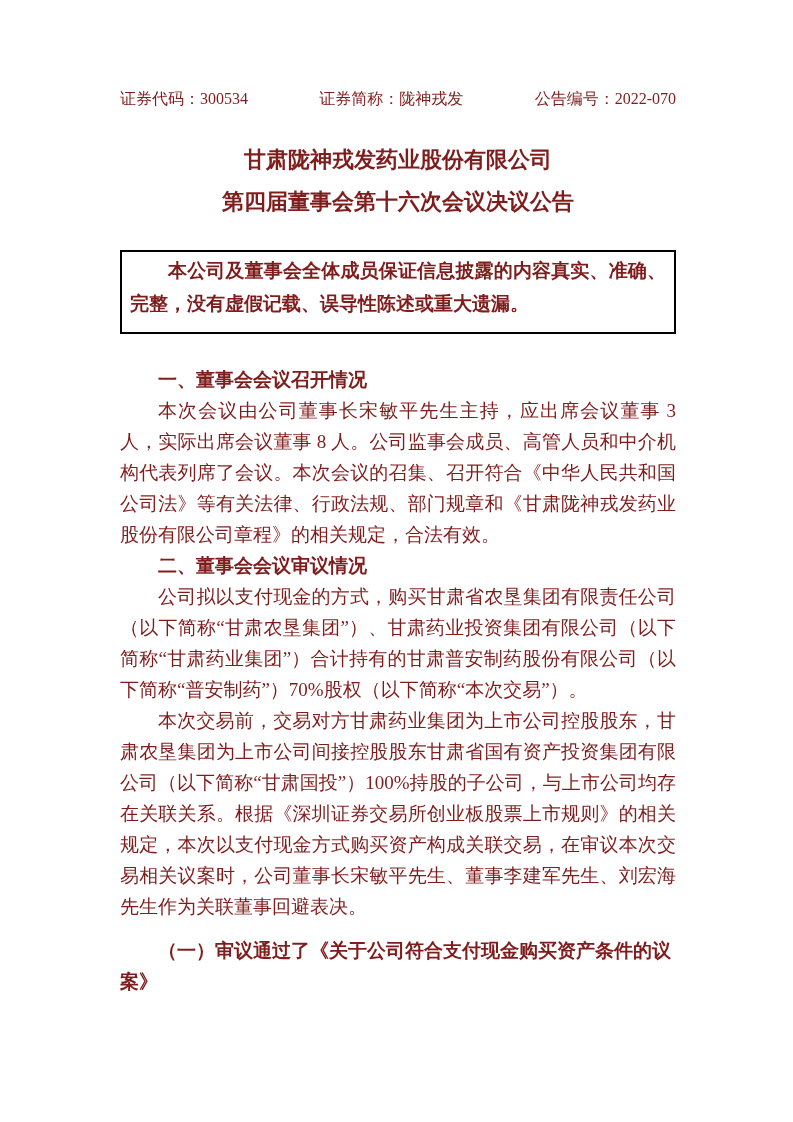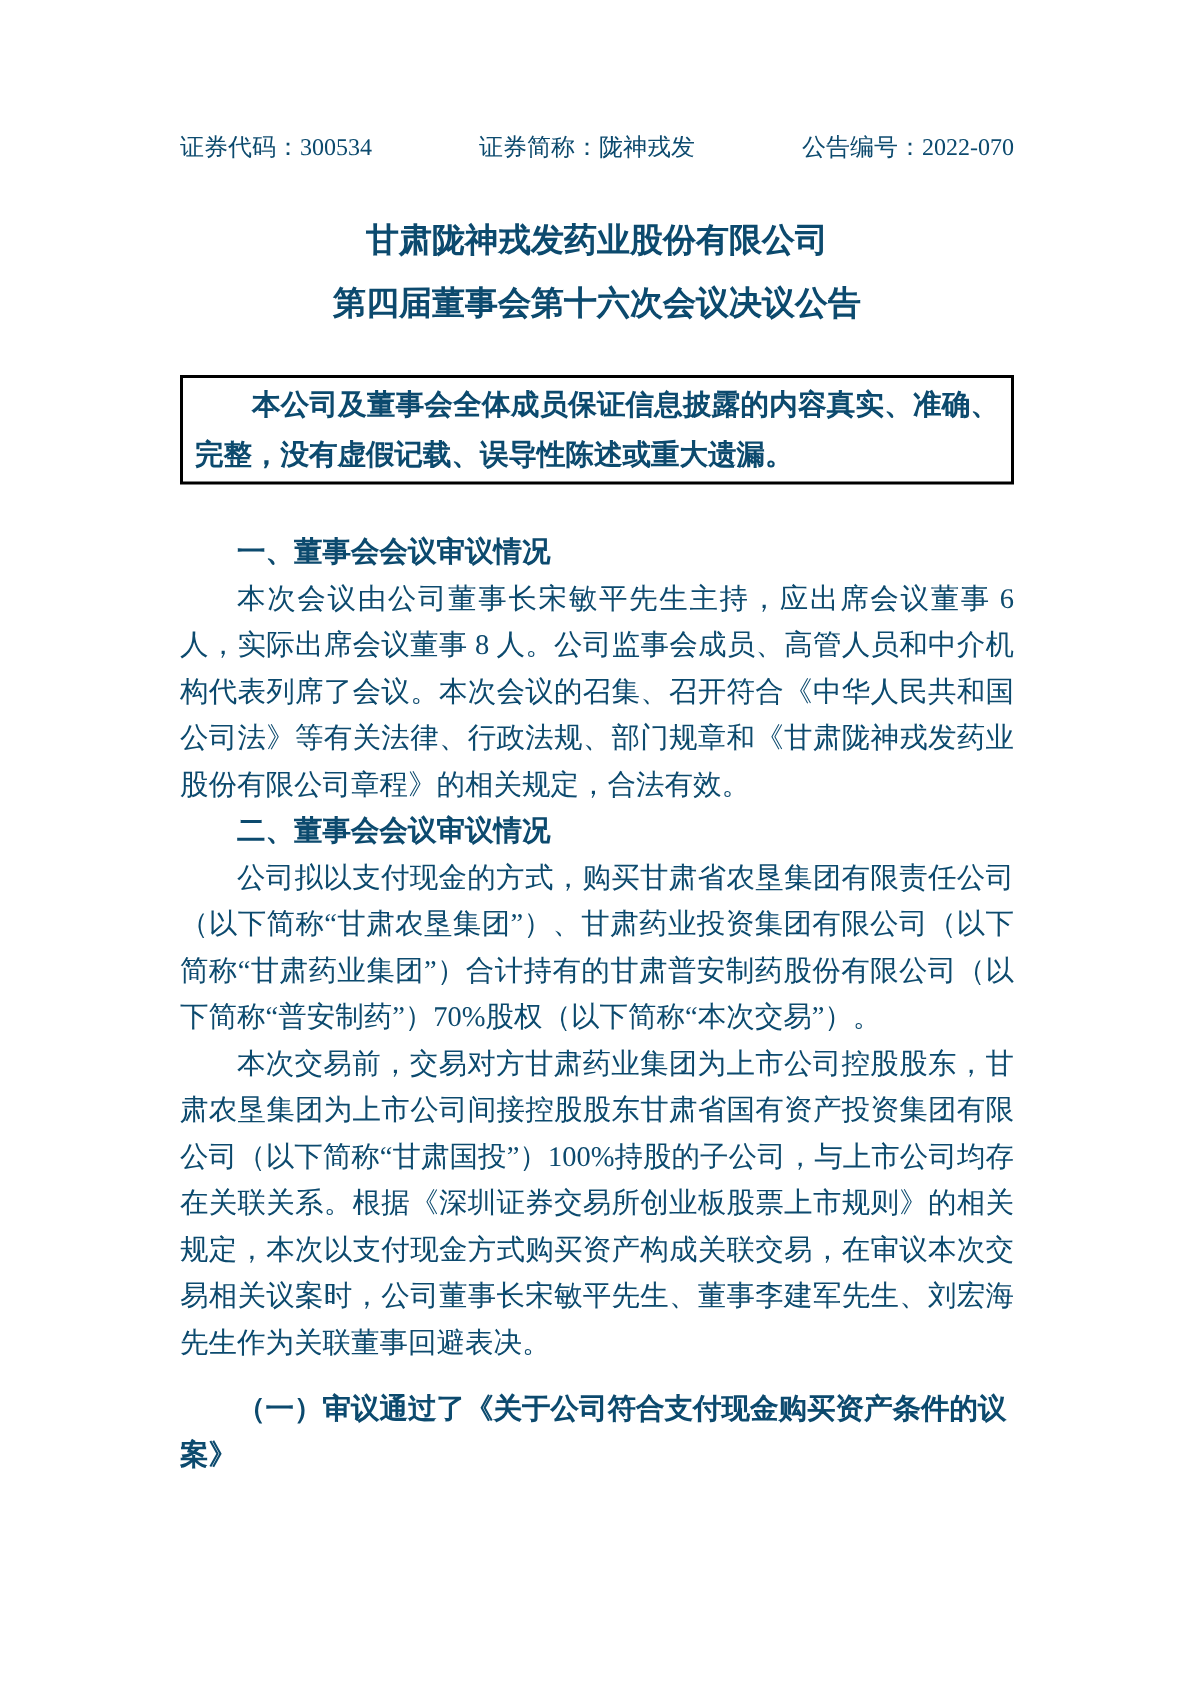--- a/index.html
+++ b/index.html
@@ -5,21 +5,21 @@
   html, body {
     margin: 0;
     padding: 0;
     background: #ffffff;
   }
   .page {
     position: relative;
     width: 793px;
     height: 1122px;
     background: #ffffff;
-    color: #0c4a6e;
+    color: #7f1d1d;
     font-family: "Liberation Serif", "DejaVu Serif", serif;
     box-sizing: border-box;
     padding: 90px 117px 0 120px;
     overflow: hidden;
   }
   .doc-header {
     display: flex;
     justify-content: space-between;
     align-items: baseline;
     font-size: 16px;
@@ -31,21 +31,21 @@
     text-align: center;
     font-size: 22px;
     font-weight: 700;
     line-height: 24px;
   }
   .title-1 { margin-top: 40px; }
   .title-2 { margin-top: 18px; text-align: center; }
   .disclaimer-box {
     margin-top: 36px;
     border: 2px solid #000000;
-    padding: 2px 8px 1px 8px;
+    padding: 2px 8px 12px 8px;
     box-sizing: border-box;
   }
   .disclaimer-box p {
     margin: 0;
     font-size: 19px;
     font-weight: 700;
     line-height: 33px;
     text-align: justify;
     text-indent: 2em;
   }
@@ -87,24 +87,24 @@
   </div>
 
   <h1 class="title title-1">甘肃陇神戎发药业股份有限公司</h1>
 
   <h1 class="title title-2">第四届董事会第十六次会议决议公告</h1>
 
   <div class="disclaimer-box">
     <p>本公司及董事会全体成员保证信息披露的内容真实、准确、完整，没有虚假记载、误导性陈述或重大遗漏。</p>
   </div>
 
-  <h2 class="section-heading">一、董事会会议审议情况</h2>
+  <h2 class="section-heading">一、董事会会议召开情况</h2>
 
 
-  <p class="body-para">本次会议由公司董事长宋敏平先生主持，应出席会议董事 6 人，实际出席会议董事 8 人。公司监事会成员、高管人员和中介机构代表列席了会议。本次会议的召集、召开符合《中华人民共和国公司法》等有关法律、行政法规、部门规章和《甘肃陇神戎发药业股份有限公司章程》的相关规定，合法有效。</p>
+  <p class="body-para">本次会议由公司董事长宋敏平先生主持，应出席会议董事 3 人，实际出席会议董事 8 人。公司监事会成员、高管人员和中介机构代表列席了会议。本次会议的召集、召开符合《中华人民共和国公司法》等有关法律、行政法规、部门规章和《甘肃陇神戎发药业股份有限公司章程》的相关规定，合法有效。</p>
 
   <h2 class="section-heading second">二、董事会会议审议情况</h2>
 
   <p class="body-para">公司拟以支付现金的方式，购买甘肃省农垦集团有限责任公司（以下简称“甘肃农垦集团”）、甘肃药业投资集团有限公司（以下简称“甘肃药业集团”）合计持有的甘肃普安制药股份有限公司（以下简称“普安制药”）70%股权（以下简称“本次交易”）。</p>
 
   <p class="body-para">本次交易前，交易对方甘肃药业集团为上市公司控股股东，甘肃农垦集团为上市公司间接控股股东甘肃省国有资产投资集团有限公司（以下简称“甘肃国投”）100%持股的子公司，与上市公司均存在关联关系。根据《深圳证券交易所创业板股票上市规则》的相关规定，本次以支付现金方式购买资产构成关联交易，在审议本次交易相关议案时，公司董事长宋敏平先生、董事李建军先生、刘宏海先生作为关联董事回避表决。</p>
 
 
   <h3 class="resolution-heading">（一）审议通过了《关于公司符合支付现金购买资产条件的议案》</h3>
 

